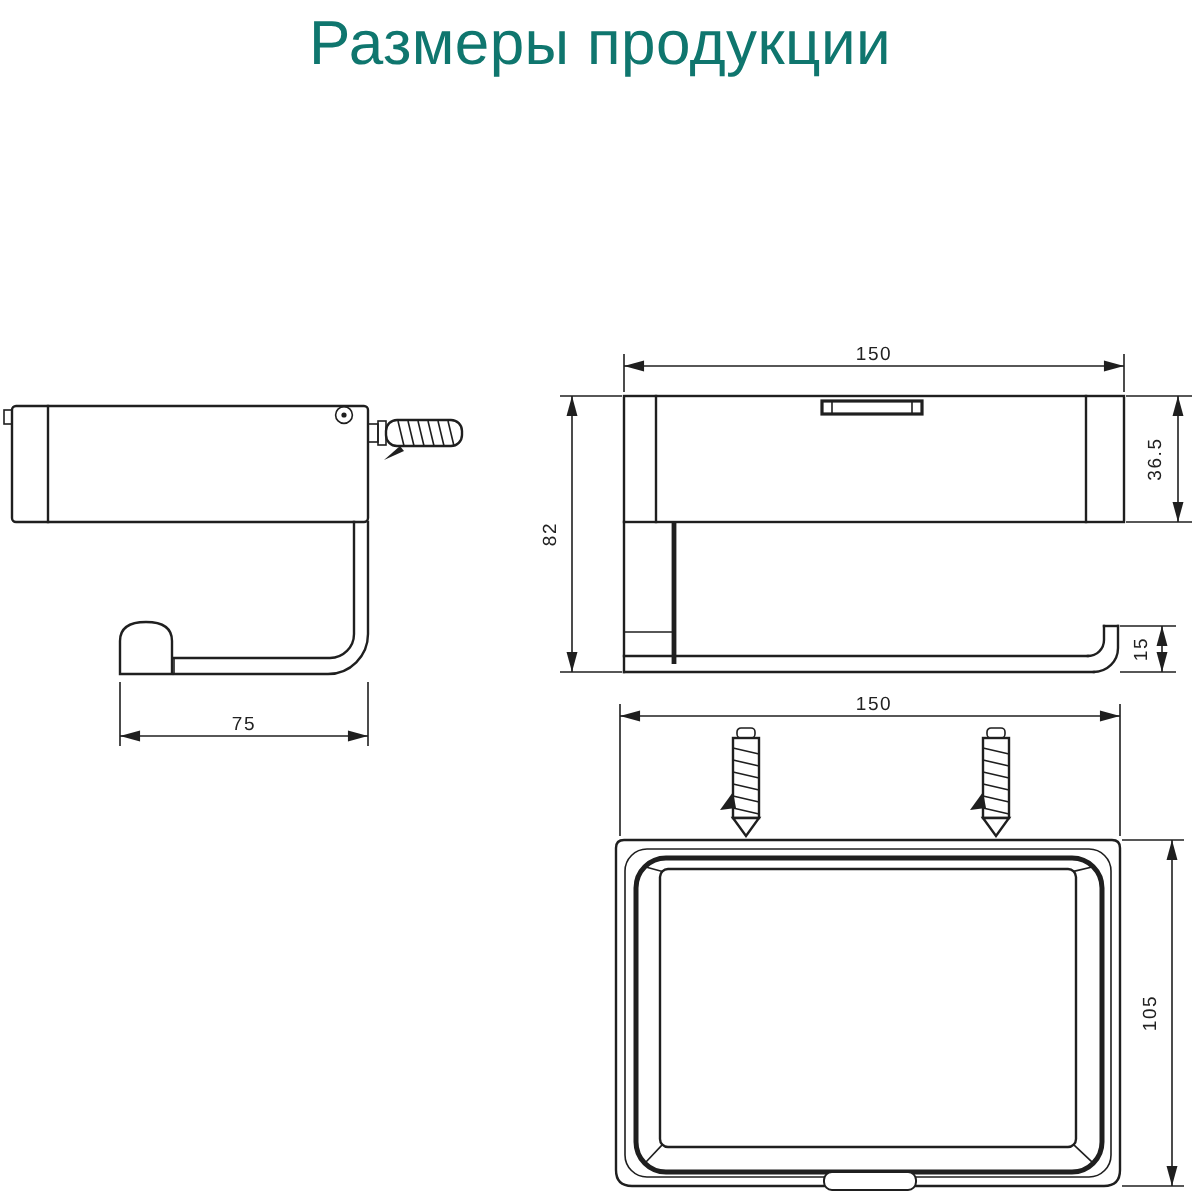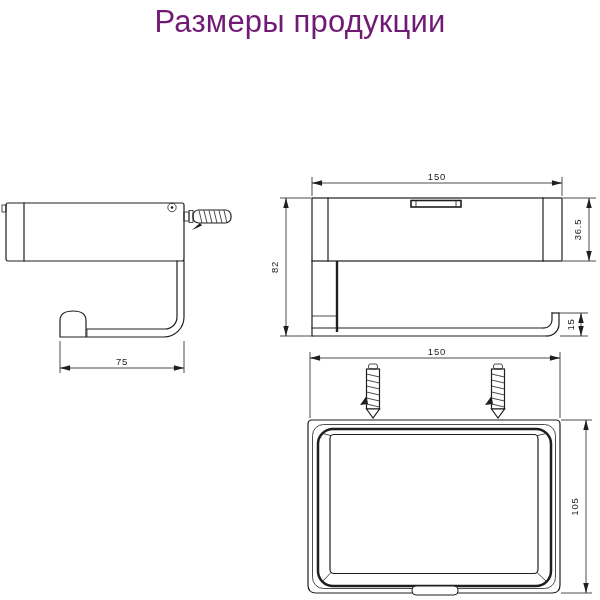--- a/index.html
+++ b/index.html
@@ -1,19 +1,19 @@
 <!DOCTYPE html>
 <html><head>
 <meta charset="utf-8">
 <style>
   html,body{margin:0;padding:0;background:#fff;}
   .canvas{position:relative;width:600px;height:600px;background:#fff;overflow:hidden;
           font-family:"Liberation Sans",sans-serif;}
   .page-title{position:absolute;top:4px;left:0;width:100%;text-align:center;
-              font-size:31px;font-weight:500;color:#701a75;letter-spacing:0.2px;}
+              font-size:31px;font-weight:500;color:#0f766e;letter-spacing:0.2px;}
   svg{position:absolute;top:0;left:0;}
   .ln{stroke:#1f1f1f;stroke-width:1.2;fill:none;stroke-linecap:square;}
   .thick{stroke:#1f1f1f;stroke-width:2.4;fill:none;}
   .thin{stroke:#1f1f1f;stroke-width:0.8;fill:none;}
   .dimln{stroke:#1f1f1f;stroke-width:0.8;fill:none;}
   .fillw{fill:#fff;}
   .dimtxt{font-family:"Liberation Sans",sans-serif;font-size:9.5px;fill:#222;
           letter-spacing:0.8px;text-anchor:middle;}
 </style>
 </head>

